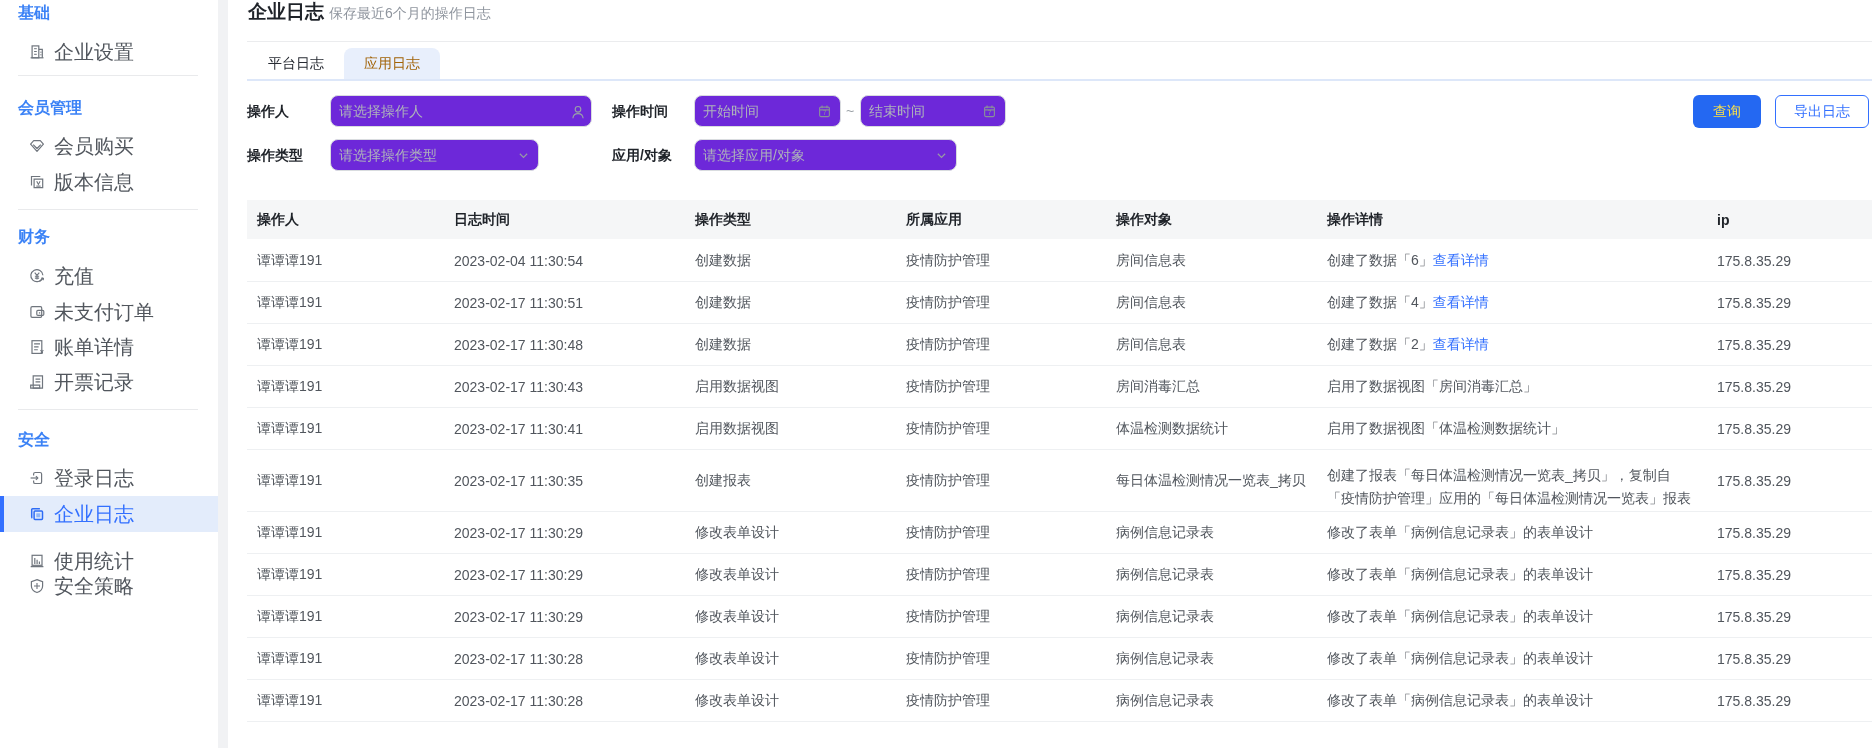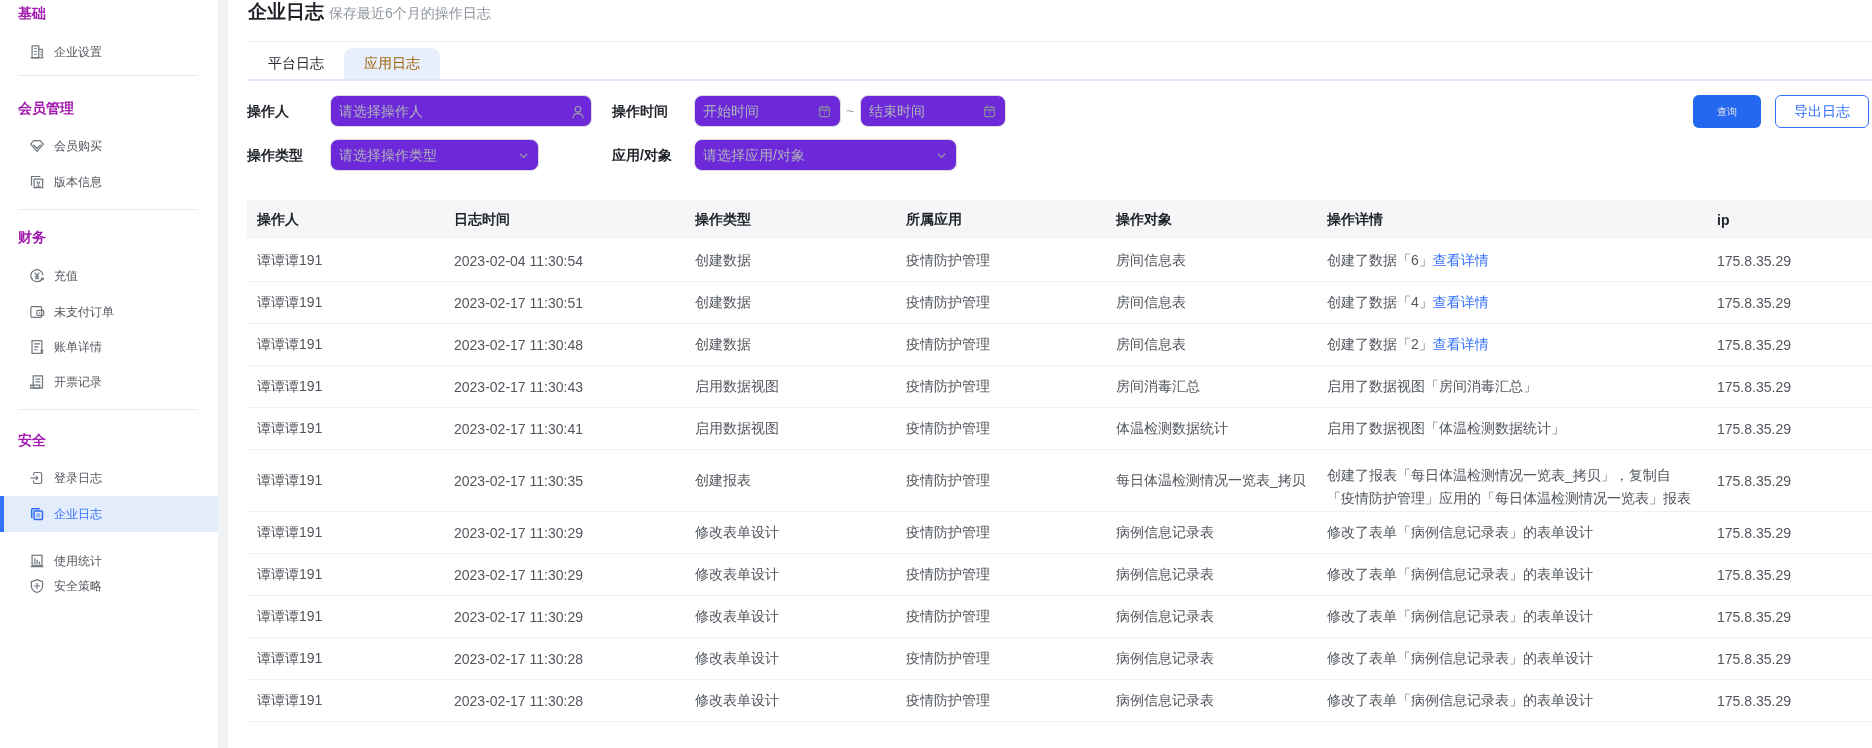--- a/index.html
+++ b/index.html
@@ -2,43 +2,43 @@
 <html><head>
 <meta charset="utf-8">
 <style>
 * { margin:0; padding:0; box-sizing:border-box; }
 html,body { width:1872px; height:748px; background:#fff; overflow:hidden;
   font-family:"Liberation Sans", sans-serif; }
 body { position:relative; }
 
 #side { position:absolute; left:0; top:0; width:228px; height:748px; background:#fff; }
 #side .strip { position:absolute; right:0; top:0; width:10px; height:748px; background:#f1f2f4; }
-.gt { position:absolute; left:18px; font-size:14px; font-weight:700; color:#a21caf; line-height:20px; }
+.gt { position:absolute; left:18px; font-size:16px; font-weight:700; color:#3b82f6; line-height:20px; }
 .sep { position:absolute; left:18px; width:180px; height:1px; background:#e9eaec; }
-.it { position:absolute; left:0; width:218px; height:36px; display:flex; align-items:center; font-size:12px; color:#51565d; }
+.it { position:absolute; left:0; width:218px; height:36px; display:flex; align-items:center; font-size:20px; color:#51565d; }
 .it svg { margin-left:29px; width:16px; height:16px; flex:0 0 16px; }
 .it span { margin-left:9px; }
 .it.sel { background:#e3ecfb; color:#3370ff; }
 .it.sel:before { content:""; position:absolute; left:0; top:0; width:4px; height:36px; background:#3370ff; }
 
 #main { position:absolute; left:228px; top:0; width:1644px; height:748px; }
 .abs { position:absolute; }
 #title { left:20px; top:0; font-size:19px; font-weight:700; color:#1f2329; line-height:24px; }
 #subtitle { left:101px; top:5px; font-size:14px; color:#8f959e; line-height:17px; }
 #hr1 { left:19px; right:0; top:41px; height:1px; background:#ebecee; }
 #tabline { left:19px; right:0; top:79px; height:2px; background:#dde7f9; }
 .tab0 { left:40px; top:53px; font-size:14px; color:#272b33; line-height:21px; }
 .tabact { left:116px; top:48px; width:96px; height:31px; background:#e8effc; border-radius:8px 8px 0 0;
   color:#a16207; font-size:14px; text-align:center; line-height:31px; }
 .flabel { font-size:14px; font-weight:600; color:#1f2329; line-height:16px; }
 .fbox { position:absolute; height:32px; border:1px solid #d9dcdf; border-radius:8px; background:#6d28d9;
   font-size:14px; color:#aeb3ba; line-height:30px; padding-left:8px; }
 .fbox svg { position:absolute; top:8px; }
 .btn1 { left:1465px; top:95px; width:68px; height:33px; background:#2468f2; border-radius:6px;
-  color:#e5e5e5; font-size:10px; text-align:center; line-height:33px; }
+  color:#fde047; font-size:14px; text-align:center; line-height:33px; }
 .btn2 { left:1547px; top:95px; width:94px; height:33px; background:#fff; border:1px solid #3370ff; border-radius:6px;
   color:#3370ff; font-size:14px; text-align:center; line-height:31px; }
 
 #tbl { position:absolute; left:19px; top:200px; width:1625px; border-collapse:collapse; table-layout:fixed; }
 #tbl th { height:39px; background:#f5f6f7; font-size:14px; font-weight:600; color:#1f2329;
   text-align:left; padding:0 0 0 10px; }
 #tbl td { height:42px; font-size:14px; color:#51565d; padding:2px 0 0 10px;
   border-bottom:1px solid #eef0f2; vertical-align:middle; }
 #tbl a { color:#3370ff; text-decoration:none; }
 #tbl tr.tall td { height:62px; }

